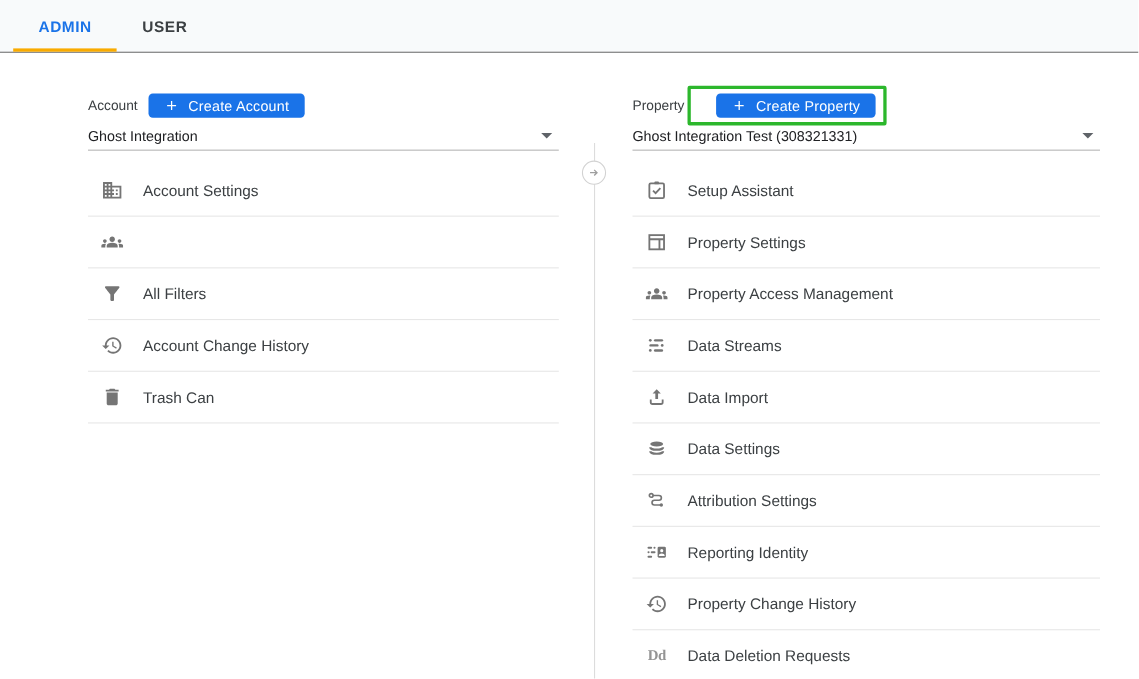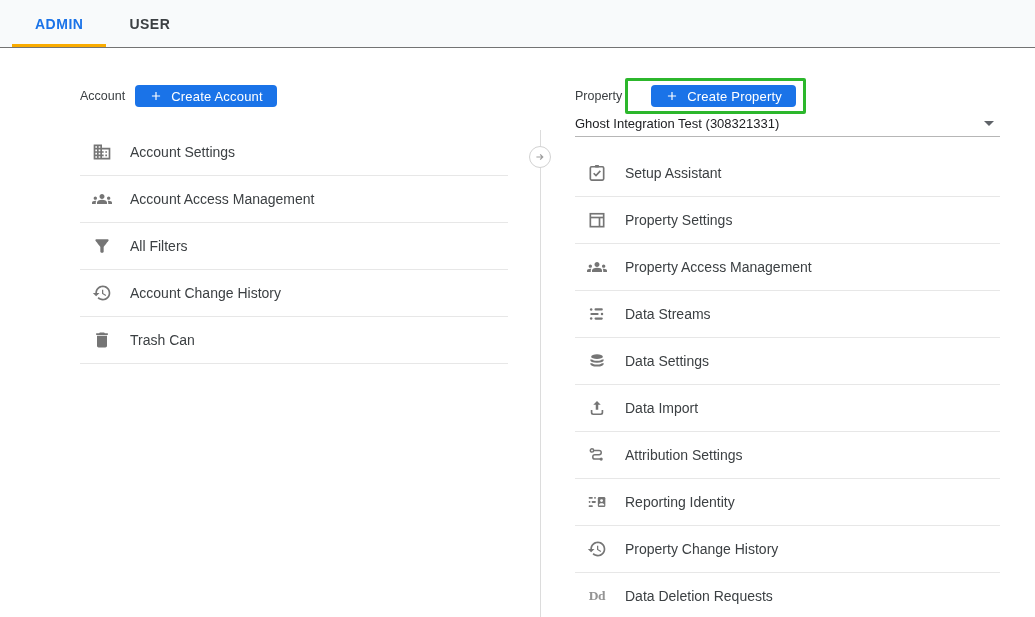--- a/index.html
+++ b/index.html
@@ -69,38 +69,41 @@
       <span class="col-label">Account</span>
       <button class="create-btn">
         <span class="plus">
           <svg viewBox="0 0 24 24">
               <path d="M19 13h-6v6h-2v-6H5v-2h6V5h2v6h6v2z"></path>
             </svg>
         </span>
         <span>Create Account</span>
       </button>
     </div>
+    <div class="dropdown">
+      <span class="dd-value">Ghost Integration</span>
+      <span class="caret"></span>
+    </div>
     <div class="menu">
 
       <div class="menu-item">
         <span class="icon">
           <svg viewBox="0 0 24 24">
               <path d="M12 7V3H2v18h20V7H12zM6 19H4v-2h2v2zm0-4H4v-2h2v2zm0-4H4V9h2v2zm0-4H4V5h2v2zm4 12H8v-2h2v2zm0-4H8v-2h2v2zm0-4H8V9h2v2zm0-4H8V5h2v2zm10 12h-8v-2h2v-2h-2v-2h2v-2h-2V9h8v10zm-2-8h-2v2h2v-2zm0 4h-2v2h2v-2z"></path>
             </svg>
         </span>
         <span class="menu-label">Account Settings</span>
       </div>
 
       <div class="menu-item">
         <span class="icon">
           <svg viewBox="0 0 24 24">
               <path d="M12 12.75c1.63 0 3.07.39 4.24.9 1.08.48 1.76 1.56 1.76 2.73V18H6v-1.61c0-1.18.68-2.26 1.76-2.73 1.17-.52 2.61-.91 4.24-.91zM4 13c1.1 0 2-.9 2-2s-.9-2-2-2-2 .9-2 2 .9 2 2 2zm1.13 1.1c-.37-.06-.74-.1-1.13-.1-.99 0-1.93.21-2.78.58C.48 14.9 0 15.62 0 16.43V18h4.5v-1.61c0-.83.23-1.61.63-2.29zM20 13c1.1 0 2-.9 2-2s-.9-2-2-2-2 .9-2 2 .9 2 2 2zm4 3.43c0-.81-.48-1.53-1.22-1.85-.85-.37-1.79-.58-2.78-.58-.39 0-.76.04-1.13.1.4.68.63 1.46.63 2.29V18H24v-1.57zM12 6c1.66 0 3 1.34 3 3s-1.34 3-3 3-3-1.34-3-3 1.34-3 3-3z"></path>
             </svg>
         </span>
-        <span class="menu-label">Account Access Management</span>
       </div>
 
       <div class="menu-item">
         <span class="icon">
           <svg viewBox="0 0 24 24">
               <path d="M4.25 5.61C6.27 8.2 10 13 10 13v6c0 .55.45 1 1 1h2c.55 0 1-.45 1-1v-6s3.73-4.8 5.75-7.39c.51-.66.04-1.61-.79-1.61H5.04c-.83 0-1.3.95-.79 1.61z"></path>
             </svg>
         </span>
         <span class="menu-label">All Filters</span>
       </div>
@@ -194,36 +197,36 @@
               <circle cx="5" cy="17.5" r="1.5"></circle>
               <rect x="9" y="16.2" width="10" height="2.6" rx="1.3"></rect>
             </svg>
         </span>
         <span class="menu-label">Data Streams</span>
       </div>
 
       <div class="menu-item">
         <span class="icon">
           <svg viewBox="0 0 24 24">
+              <path d="M12 3.5l-4.5 4.6h3V14h3V8.1h3z"></path>
+              <path d="M5.5 14.5v3c0 1.1.9 2 2 2h9c1.1 0 2-.9 2-2v-3" fill="none" stroke="currentColor" stroke-width="2"></path>
+            </svg>
+        </span>
+        <span class="menu-label">Data Import</span>
+      </div>
+
+      <div class="menu-item">
+        <span class="icon">
+          <svg viewBox="0 0 24 24">
               <ellipse cx="12" cy="6.8" rx="7" ry="2.8"></ellipse>
               <path d="M5 10.2c0 1.55 3.13 2.8 7 2.8s7-1.25 7-2.8" fill="none" stroke="currentColor" stroke-width="2.4"></path>
               <path d="M5 14.6c0 1.55 3.13 2.8 7 2.8s7-1.25 7-2.8" fill="none" stroke="currentColor" stroke-width="2.4"></path>
             </svg>
         </span>
         <span class="menu-label">Data Settings</span>
-      </div>
-
-      <div class="menu-item">
-        <span class="icon">
-          <svg viewBox="0 0 24 24">
-              <path d="M12 3.5l-4.5 4.6h3V14h3V8.1h3z"></path>
-              <path d="M5.5 14.5v3c0 1.1.9 2 2 2h9c1.1 0 2-.9 2-2v-3" fill="none" stroke="currentColor" stroke-width="2"></path>
-            </svg>
-        </span>
-        <span class="menu-label">Data Import</span>
       </div>
 
       <div class="menu-item">
         <span class="icon">
           <svg viewBox="0 0 24 24">
               <circle cx="6" cy="6.5" r="2" fill="none" stroke="currentColor" stroke-width="1.8"></circle>
               <path d="M8 6.5h6.5a2.6 2.6 0 0 1 0 5.2h-5a2.6 2.6 0 0 0 0 5.2h6.5" fill="none" stroke="currentColor" stroke-width="1.8"></path>
               <circle cx="17" cy="16.9" r="1.9"></circle>
             </svg>
         </span>

